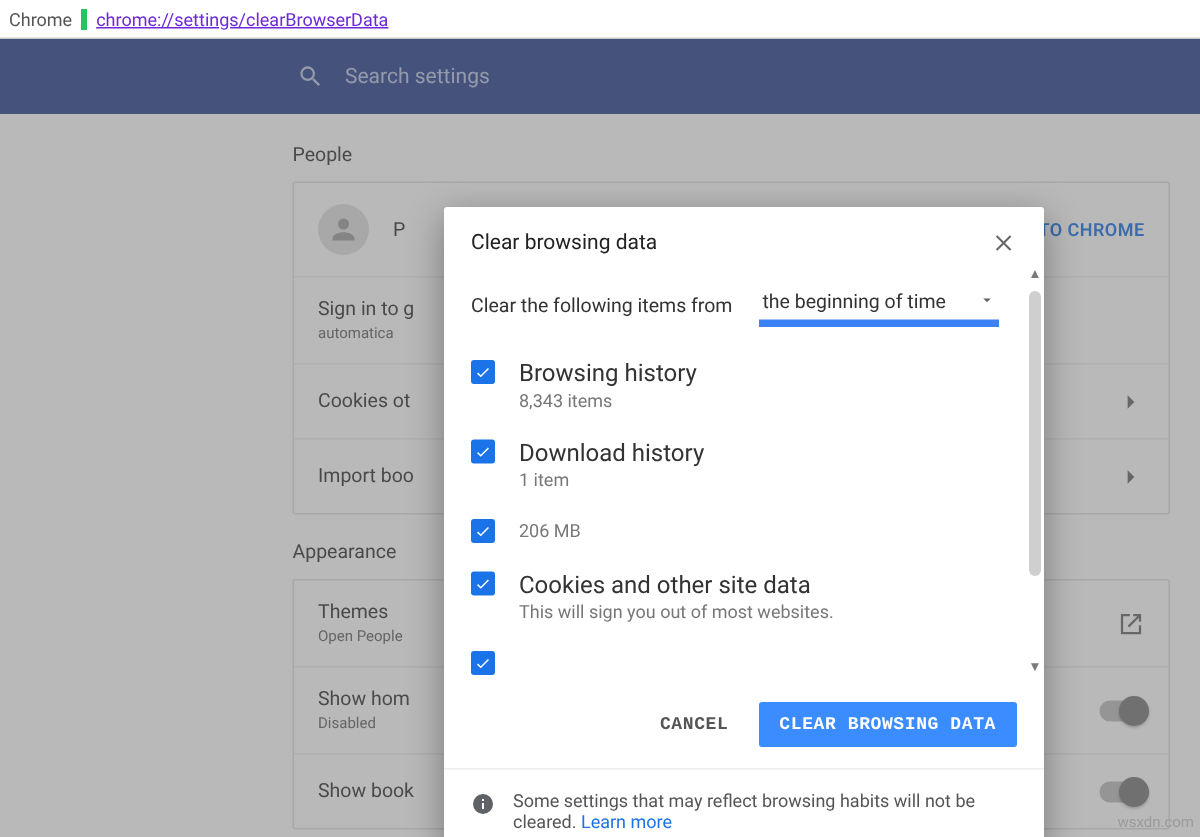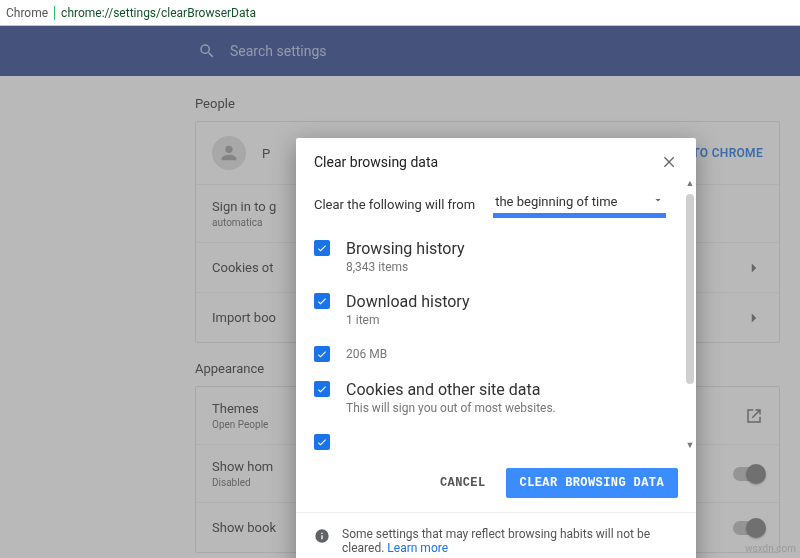--- a/index.html
+++ b/index.html
@@ -14,22 +14,22 @@
   }
   .addr-bar {
     height: 26px;
     background: #fff;
     border-bottom: 1px solid #c9c9c9;
     display:flex; align-items:center;
     padding:0 6px;
     font-size:12px;
     color:#444;
   }
-  .addr-bar .label { color:#555; padding-right:6px; border-right:1px solid #22c55e; }
-  .addr-bar .url { padding-left:6px; color:#14532d; }
+  .addr-bar .label { color:#555; padding-right:6px; border-right:4px solid #22c55e; }
+  .addr-bar .url { padding-left:6px; color:#6d28d9;text-decoration:underline; }
 
   .app-area { position:relative; height:calc(100% - 26px); }
 
   .toolbar {
     height:50px;
     background:#2b4490; 
     display:flex; align-items:center;
     padding-left:18px;
   }
   .toolbar .search-box {
@@ -228,21 +228,21 @@
   <div class="dialog">
     <div class="dialog-header">
       <span class="dialog-title">Clear browsing data</span>
       <svg class="close-x" viewBox="0 0 24 24">
           <path d="M18.3 5.7L12 12l6.3 6.3-1.4 1.4L10.6 13.4 4.3 19.7 2.9 18.3 9.2 12 2.9 5.7l1.4-1.4L10.6 10.6 16.9 4.3z"></path>
         </svg>
     </div>
 
     <div class="dialog-body">
       <div class="range-row">
-        <span>Clear the following will from</span>
+        <span>Clear the following items from</span>
         <div class="range-select">
           <span>the beginning of time</span>
           <svg viewBox="0 0 24 24">
               <path d="M7 10l5 5 5-5z"></path>
             </svg>
         </div>
       </div>
 
       <div class="chk-row">
         <div class="chk">

